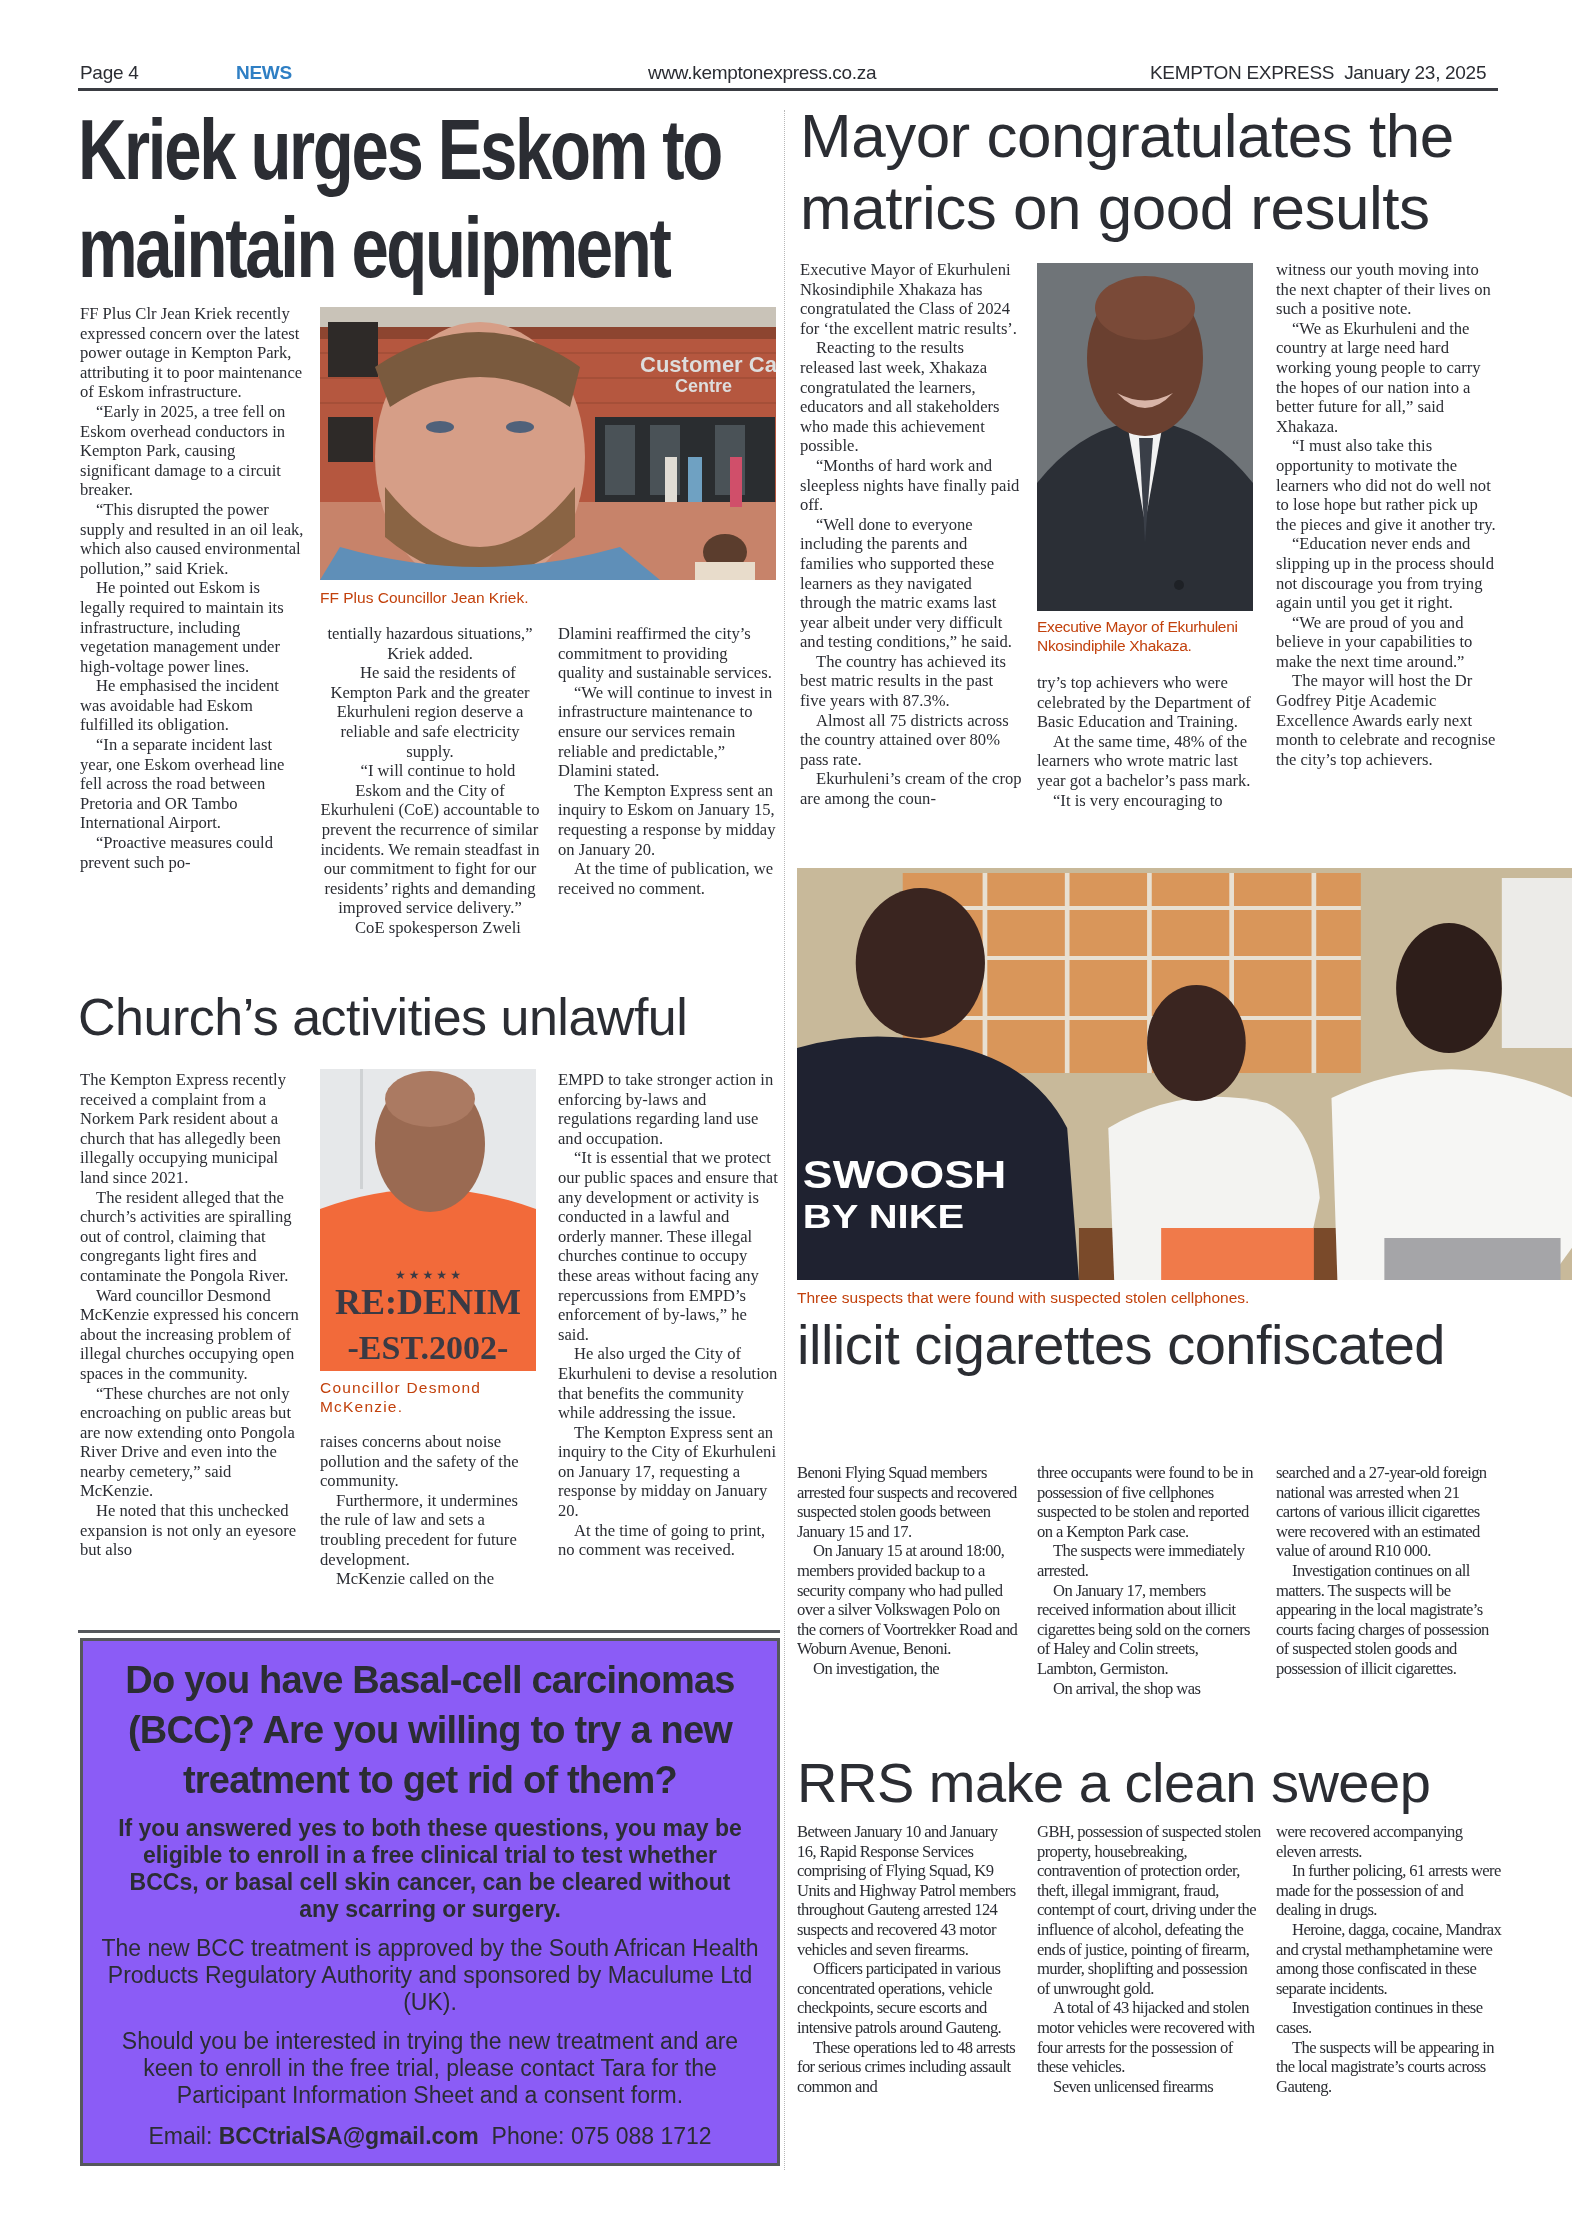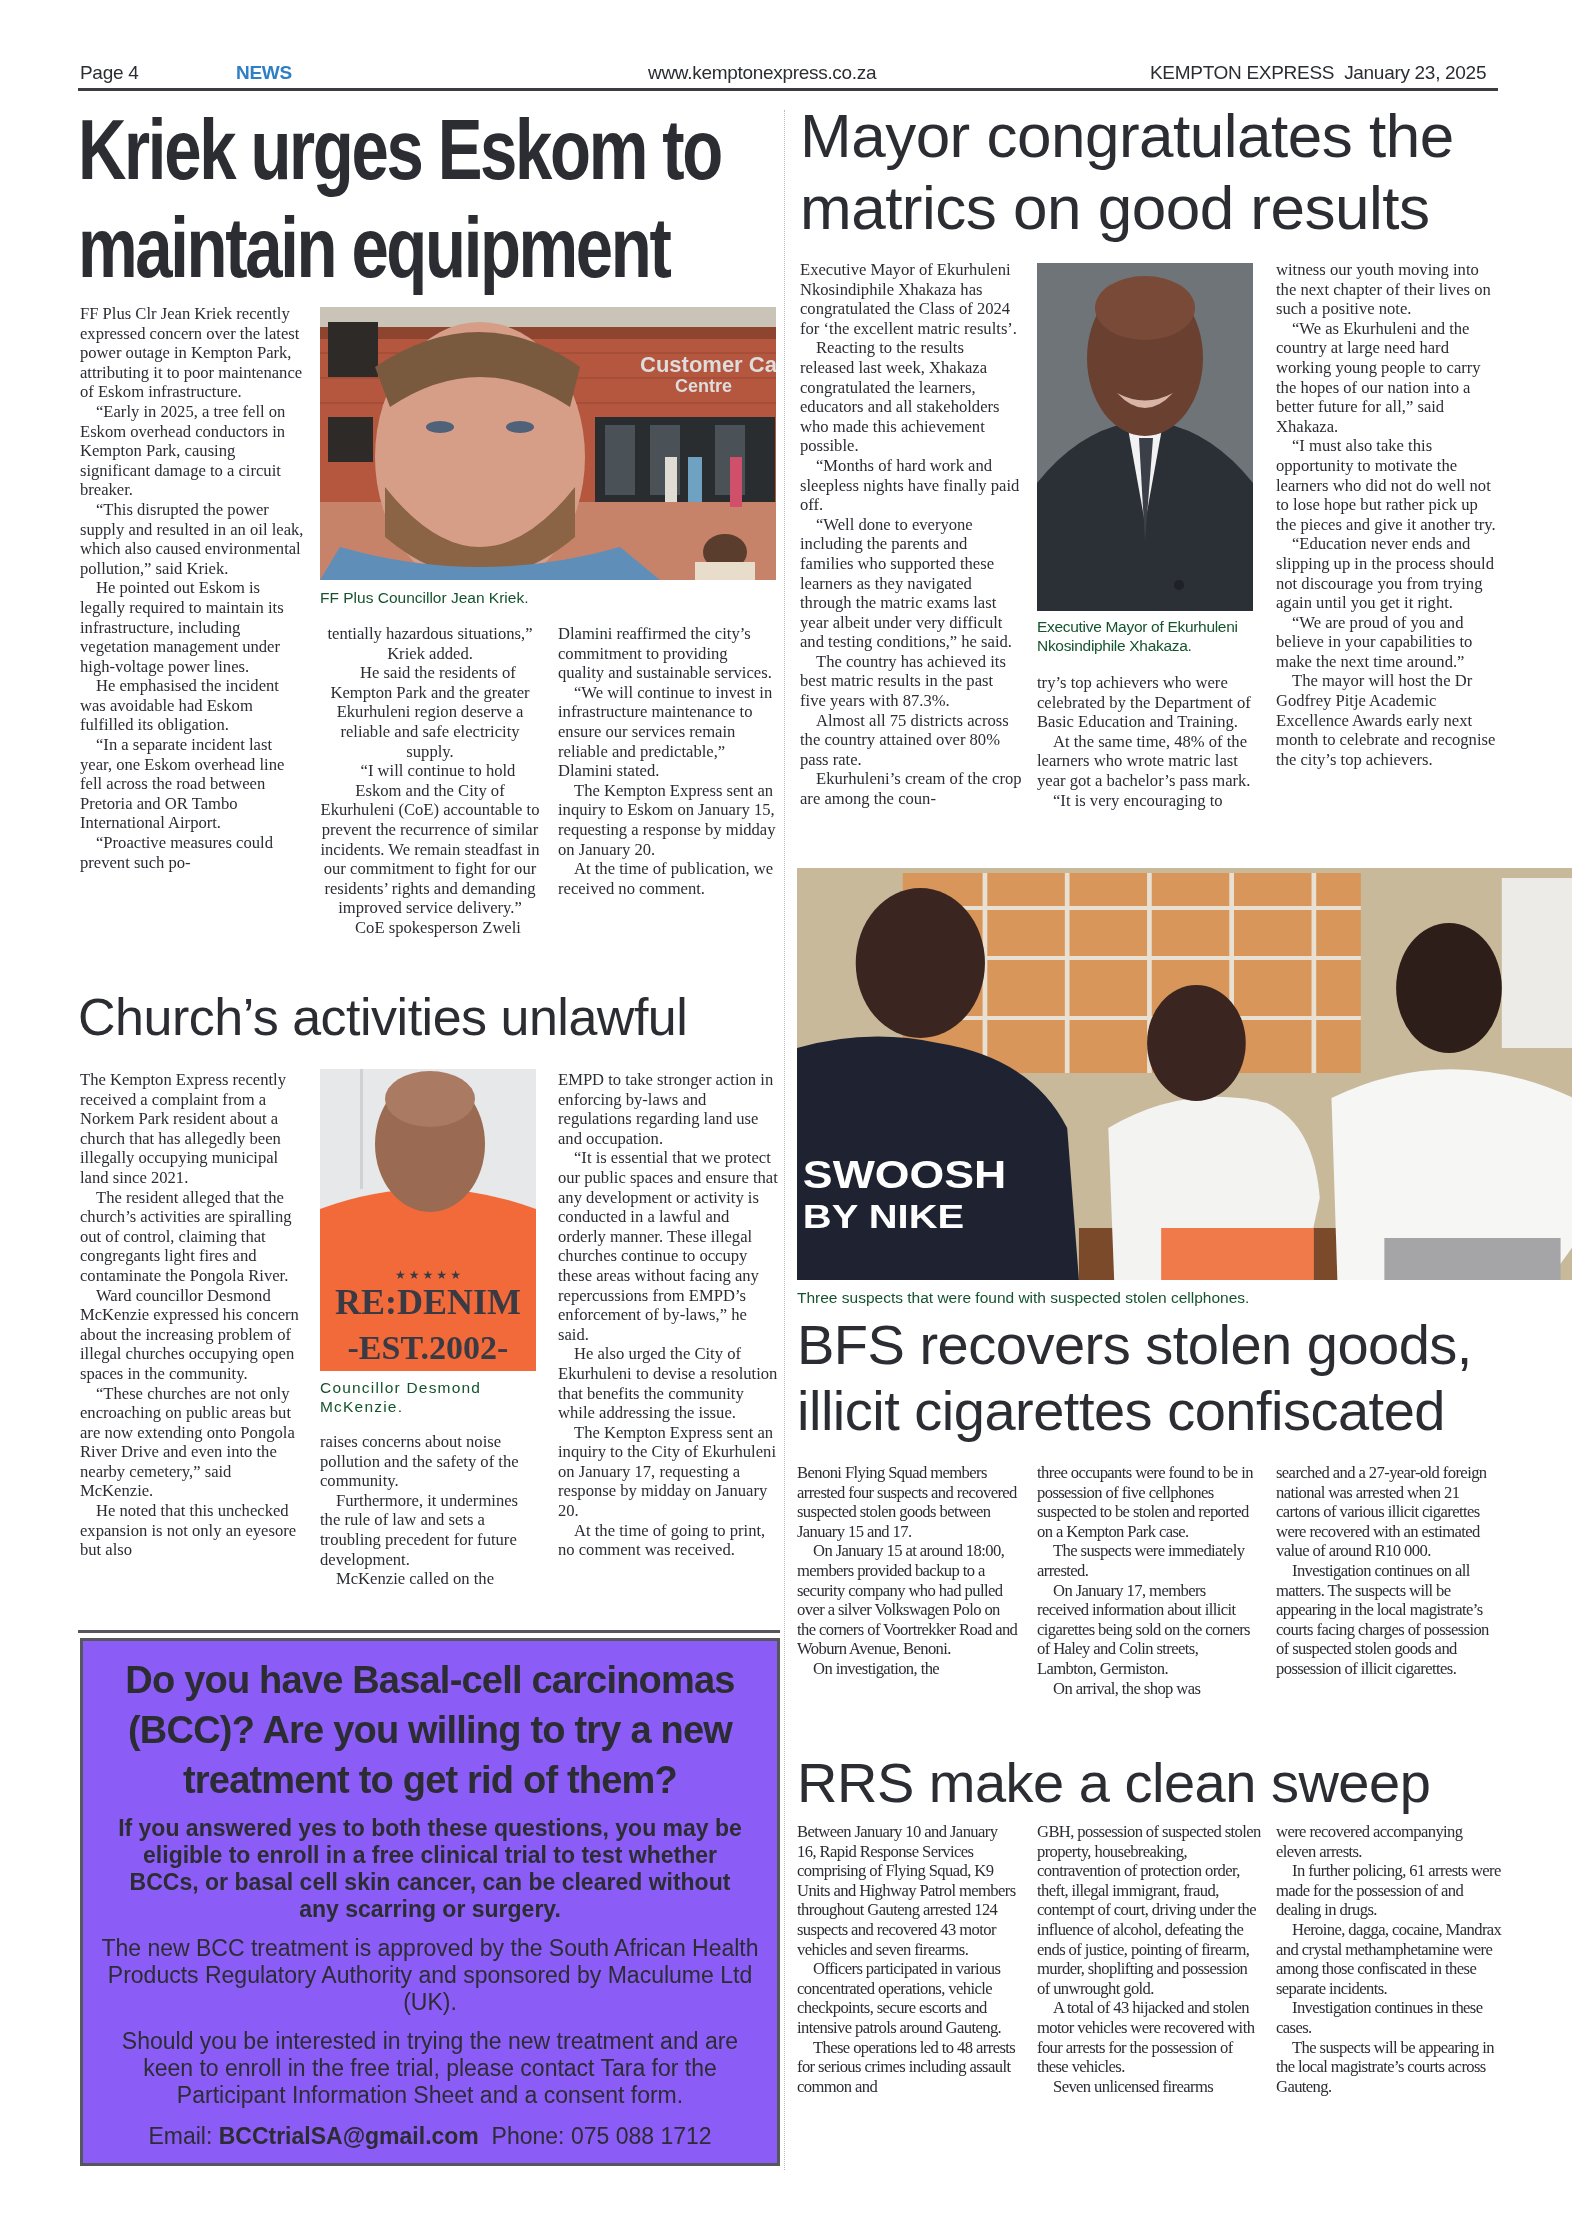--- a/index.html
+++ b/index.html
@@ -10,21 +10,21 @@
   .hdr-news { color: #2f7fc4; font-weight: bold; }
   .rule { left: 78px; width: 1420px; top: 88px; height: 3px; background: #3a3c42; }
   .vdiv { width: 0; border-left: 1px dotted #b8b8b8; }
   .headline-cond { font-family: "Liberation Sans", sans-serif; font-weight: 900; color: #2b2d33;
       font-size: 86px; line-height: 98px; letter-spacing: -3px; transform: scaleX(0.78); transform-origin: left top; white-space: nowrap; }
   .headline { font-family: "Liberation Sans", sans-serif; color: #2b2d33; font-weight: normal; letter-spacing: -0.5px; white-space: nowrap; }
   .col { font-family: "Liberation Serif", serif; font-size: 16.6px; line-height: 19.6px; color: #2b2d33; }
   .col p { text-indent: 16px; }
   .col p.first { text-indent: 0; }
   .col.cond { letter-spacing: -0.6px; }
-  .caption { font-family: "Liberation Sans", sans-serif; font-size: 15.5px; line-height: 19px; color: #14532d; }
+  .caption { font-family: "Liberation Sans", sans-serif; font-size: 15.5px; line-height: 19px; color: #c2410c; }
   .photo { overflow: hidden; }
   .photo svg { display: block; width: 100%; height: 100%; }
   .ad { border: 3px solid #55575c; background: #8b5cf6; font-family: "Liberation Sans", sans-serif; color: #2b2d33; text-align: center; }
   .ad-title { font-weight: bold; font-size: 38px; line-height: 50px; letter-spacing: -0.8px; margin-top: 14px; }
   .ad-sub { font-weight: bold; font-size: 23px; line-height: 27px; margin-top: 10px; }
   .ad-body { font-size: 23px; line-height: 27px; margin-top: 12px; }
   .ad-contact { font-size: 23px; margin-top: 14px; }
   .ad-contact b { font-weight: bold; }
 </style>
 </head>
@@ -225,21 +225,20 @@
     <ellipse cx="340" cy="175" rx="42" ry="58" fill="#3a2520"></ellipse>
     <rect x="310" y="360" width="130" height="52" fill="#f07a4a"></rect>
     <path d="M460 412 L455 230 Q560 170 670 235 L690 330 L640 412 Z" fill="#f6f6f4"></path>
     <ellipse cx="555" cy="120" rx="45" ry="65" fill="#2e1e1a"></ellipse>
     <rect x="500" y="370" width="150" height="42" fill="#a5a5a8"></rect>
   </svg>
 </div>
 <div class="abs caption" style="left:797px; top:1288px; width:704px;">Three suspects that were found with suspected stolen cellphones.</div>
 
 <div class="abs headline" style="left:797px; top:1312px; font-size:56px; line-height:66px;">
-  <div>BFS recovers stolen goods,</div>
   <div>illicit cigarettes confiscated</div>
 </div>
 
 <div class="abs col cond" style="left:797px; top:1463px; width:222px;">
   <p class="first">Benoni Flying Squad members arrested four suspects and recovered suspected stolen goods between January 15 and 17.</p>
   <p>On January 15 at around 18:00, members provided backup to a security company who had pulled over a silver Volkswagen Polo on the corners of Voortrekker Road and Woburn Avenue, Benoni.</p>
   <p>On investigation, the</p>
 </div>
 <div class="abs col cond" style="left:1037px; top:1463px; width:222px;">
   <p class="first">three occupants were found to be in possession of five cellphones suspected to be stolen and reported on a Kempton Park case.</p>

